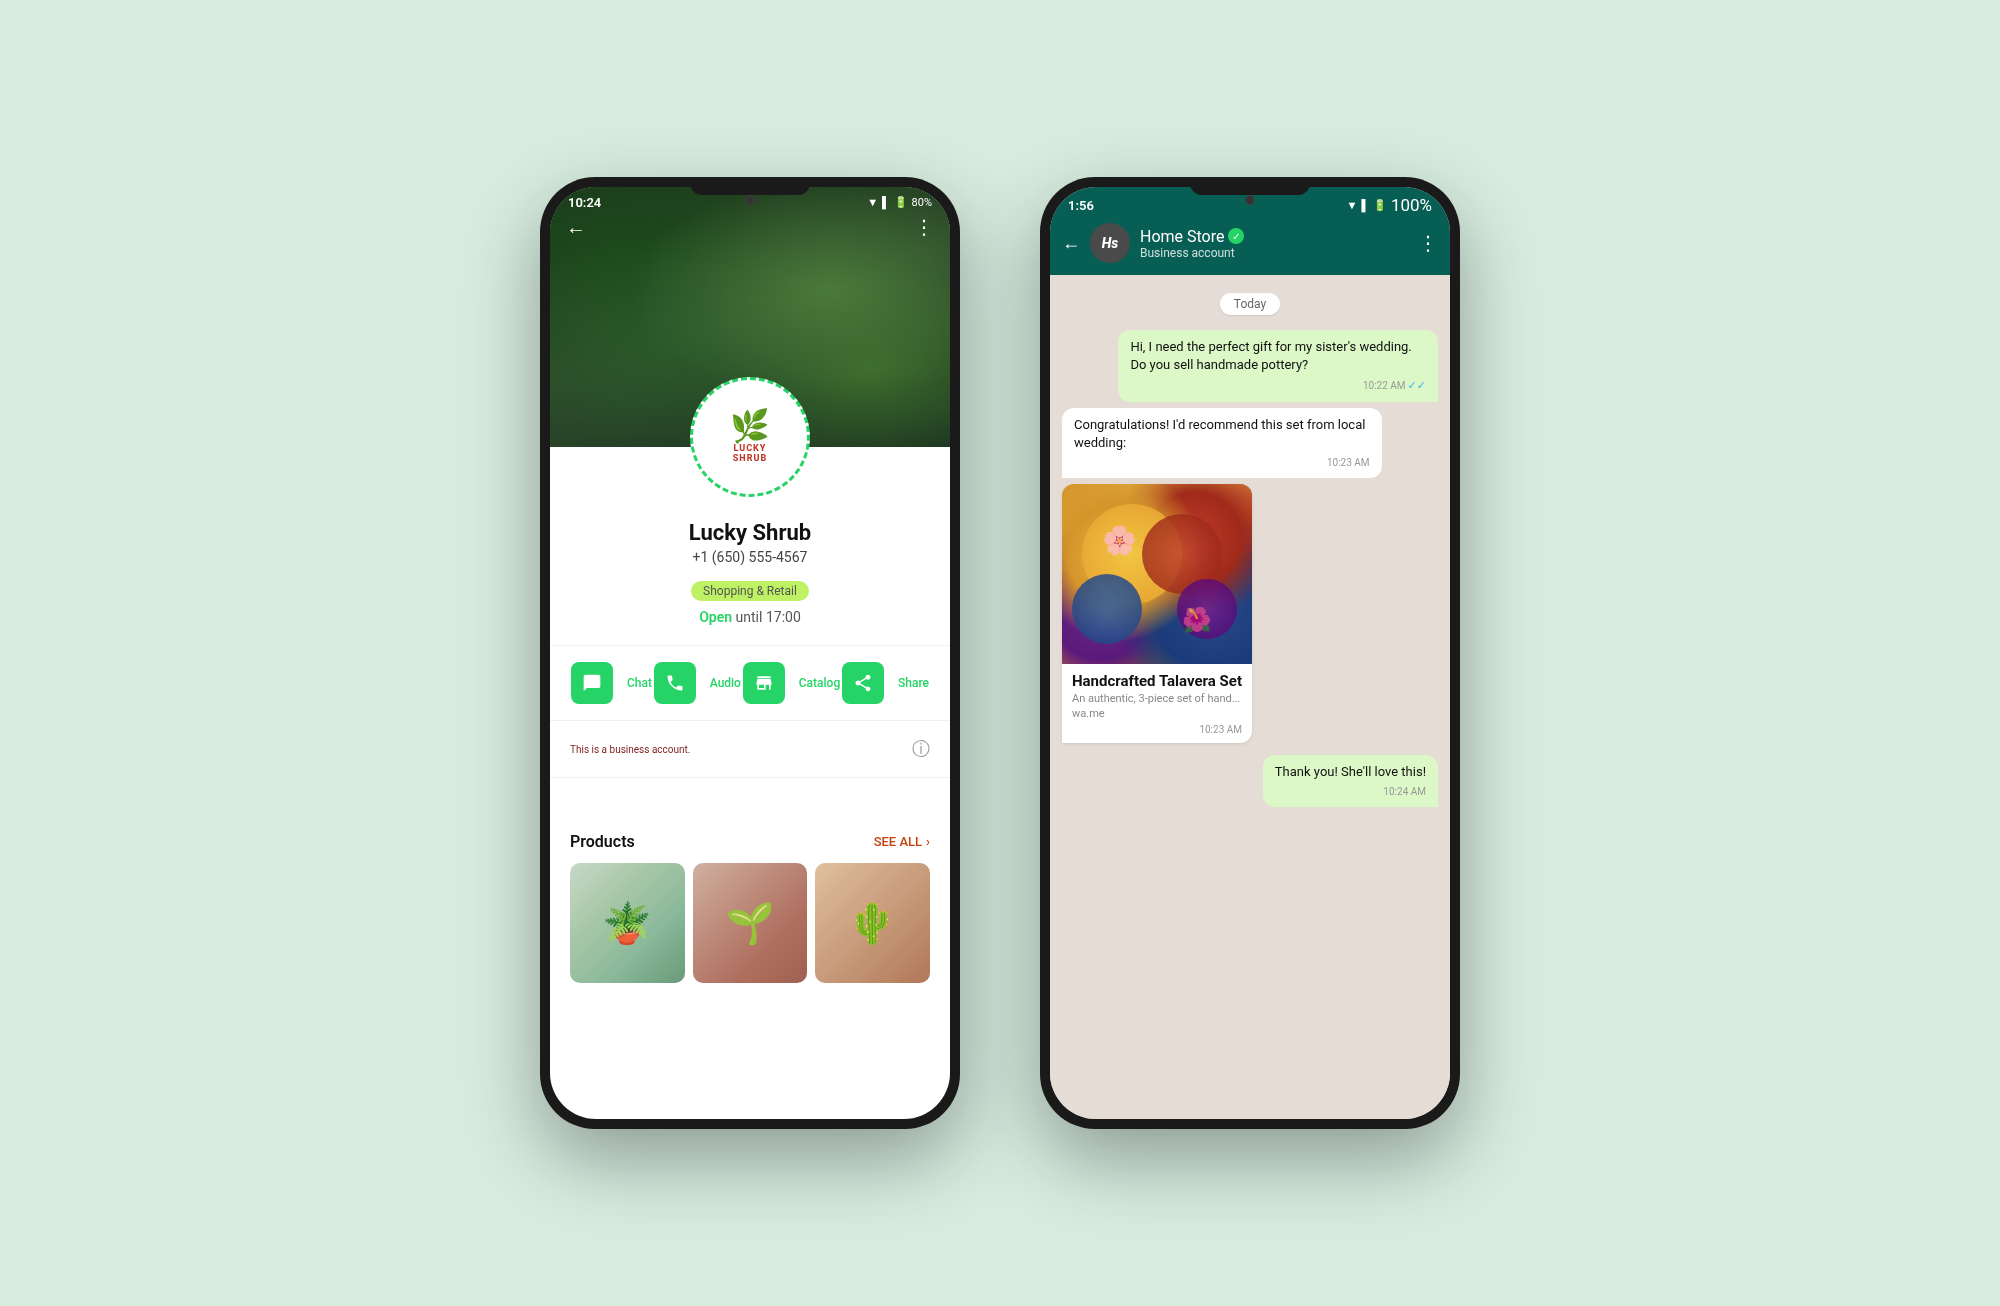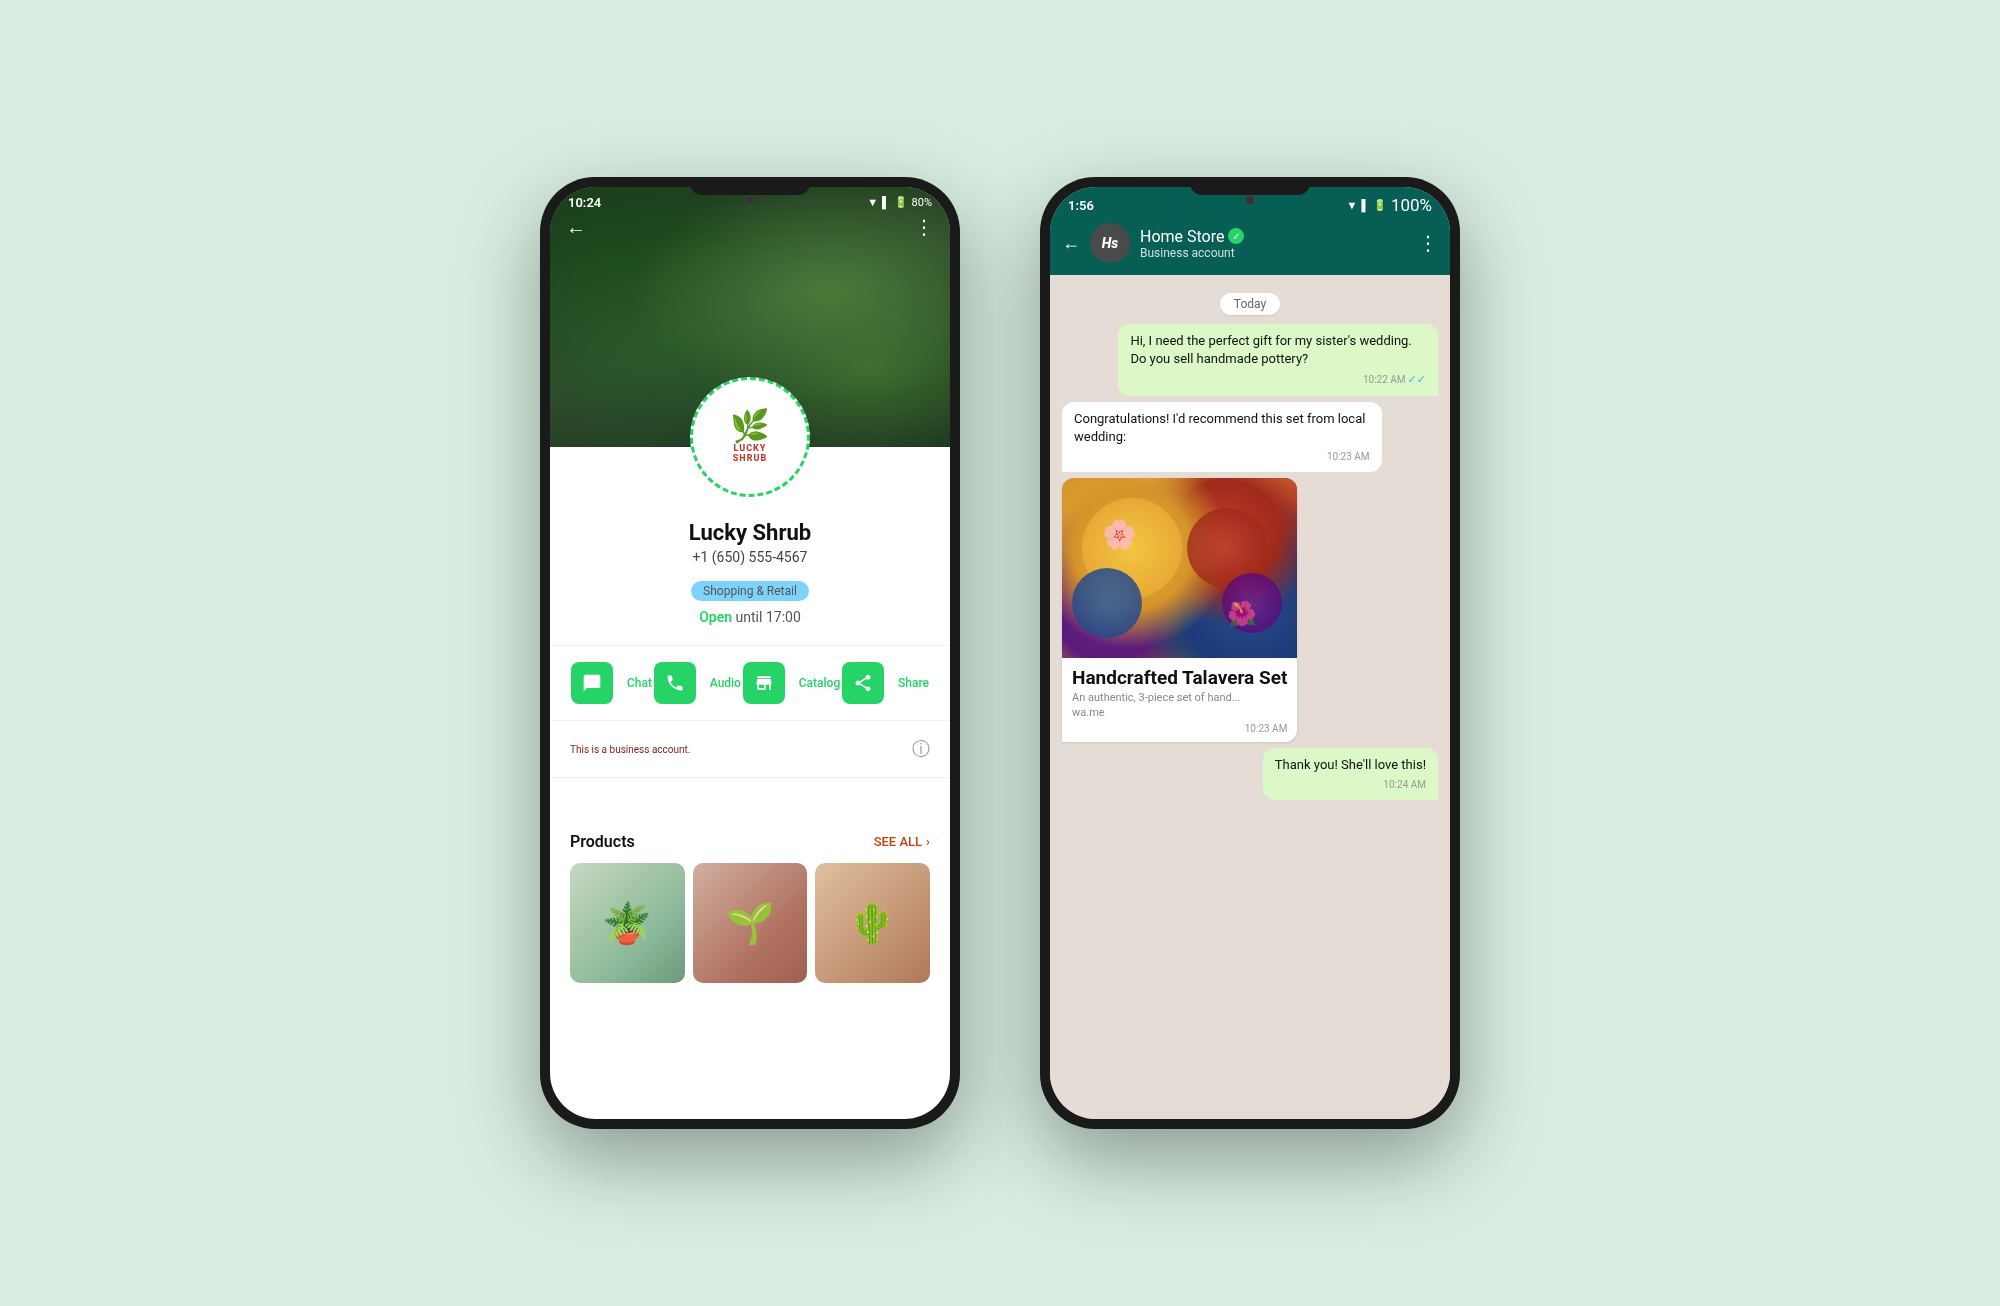--- a/index.html
+++ b/index.html
@@ -180,21 +180,21 @@
       color: #111;
     }
     .profile-phone-num {
       font-size: 14px;
       color: #444;
       margin-top: 4px;
     }
     .profile-category {
       display: inline-block;
       margin-top: 16px;
-      background: #7dd3fc;
+      background: #bef264;
       border-radius: 12px;
       padding: 3px 12px;
       font-size: 12px;
       color: #555;
     }
     .profile-hours {
       margin-top: 8px;
       font-size: 14px;
       color: #555;
     }
@@ -392,20 +392,21 @@
       padding: 8px 12px;
       border-radius: 12px;
       font-size: 13px;
       position: relative;
       line-height: 1.4;
     }
     .msg-sent {
       align-self: flex-end;
       background: #dcf8c6;
       border-radius: 12px 12px 0 12px;
+      margin-top: 6px;
     }
     .msg-received {
       align-self: flex-start;
       background: #fff;
       border-radius: 12px 12px 12px 0;
     }
     .msg-text { color: #111; }
     .msg-time {
       font-size: 10px;
       color: #999;
@@ -455,21 +456,21 @@
     }
     .pottery-shape {
       position: absolute;
       border-radius: 50%;
       opacity: 0.9;
     }
     .product-card-info {
       padding: 8px 10px;
     }
     .product-card-title {
-      font-size: 19px;
+      font-size: 15px;
       font-weight: 700;
       color: #111;
     }
     .product-card-desc {
       font-size: 11px;
       color: #888;
       margin-top: 2px;
     }
     .product-card-link {
       font-size: 11px;

